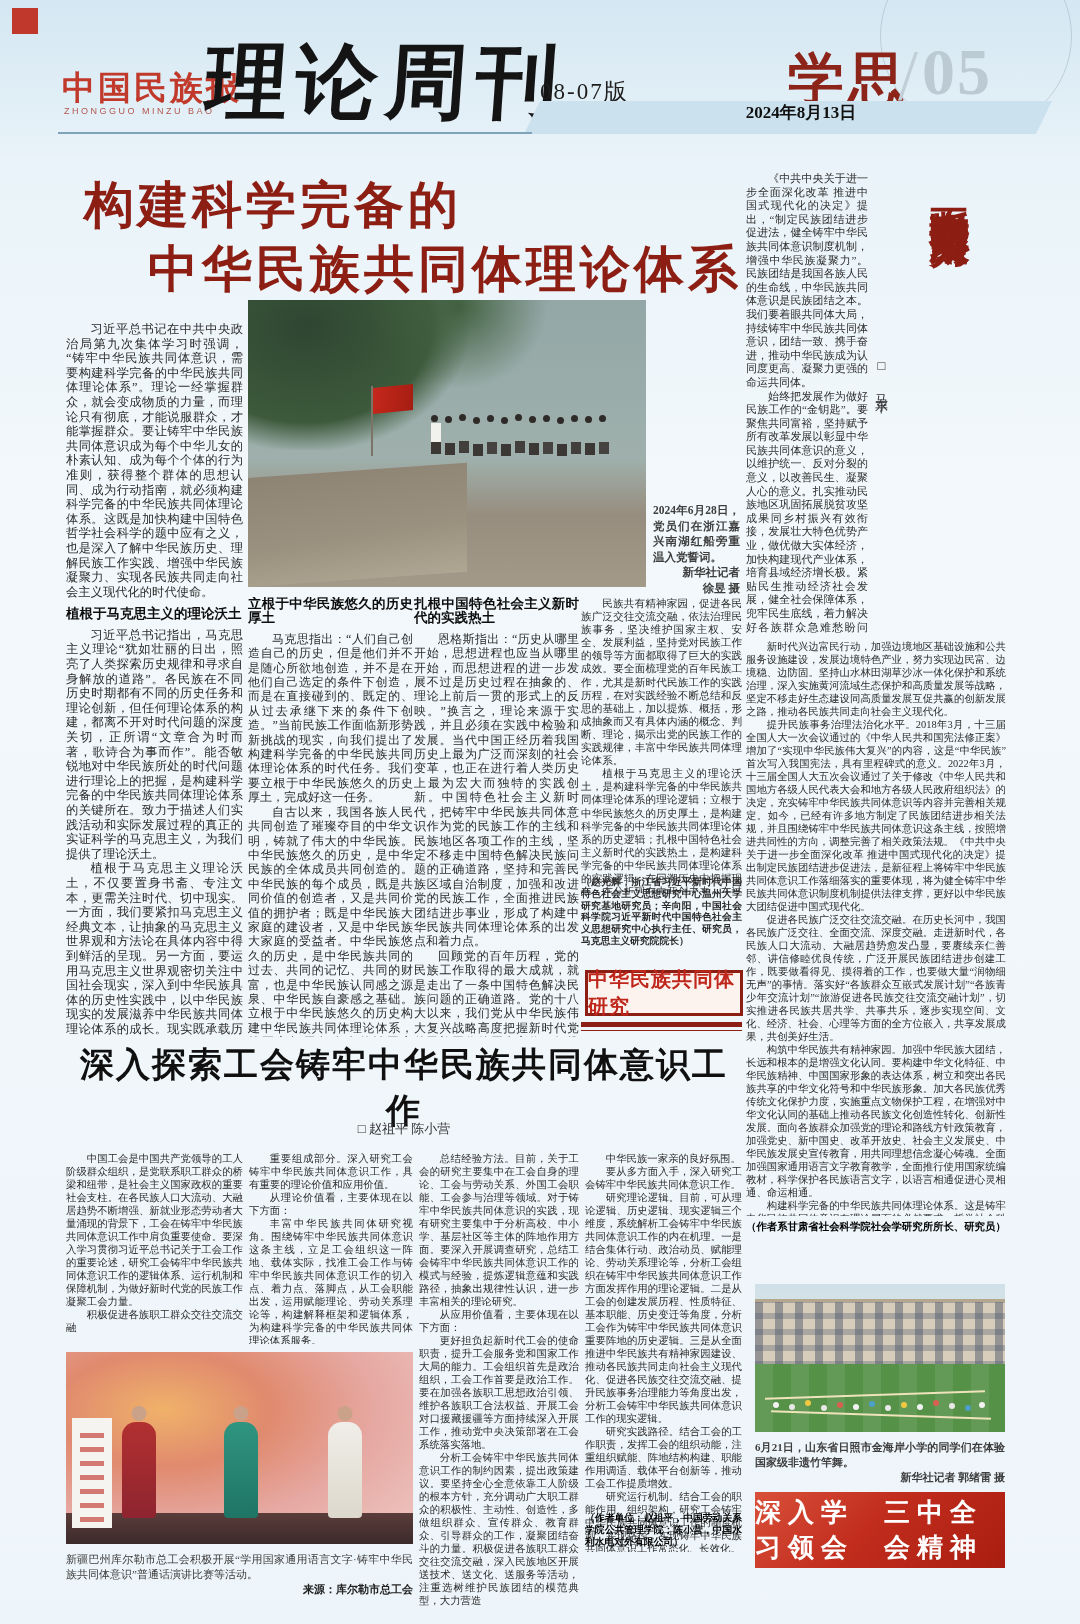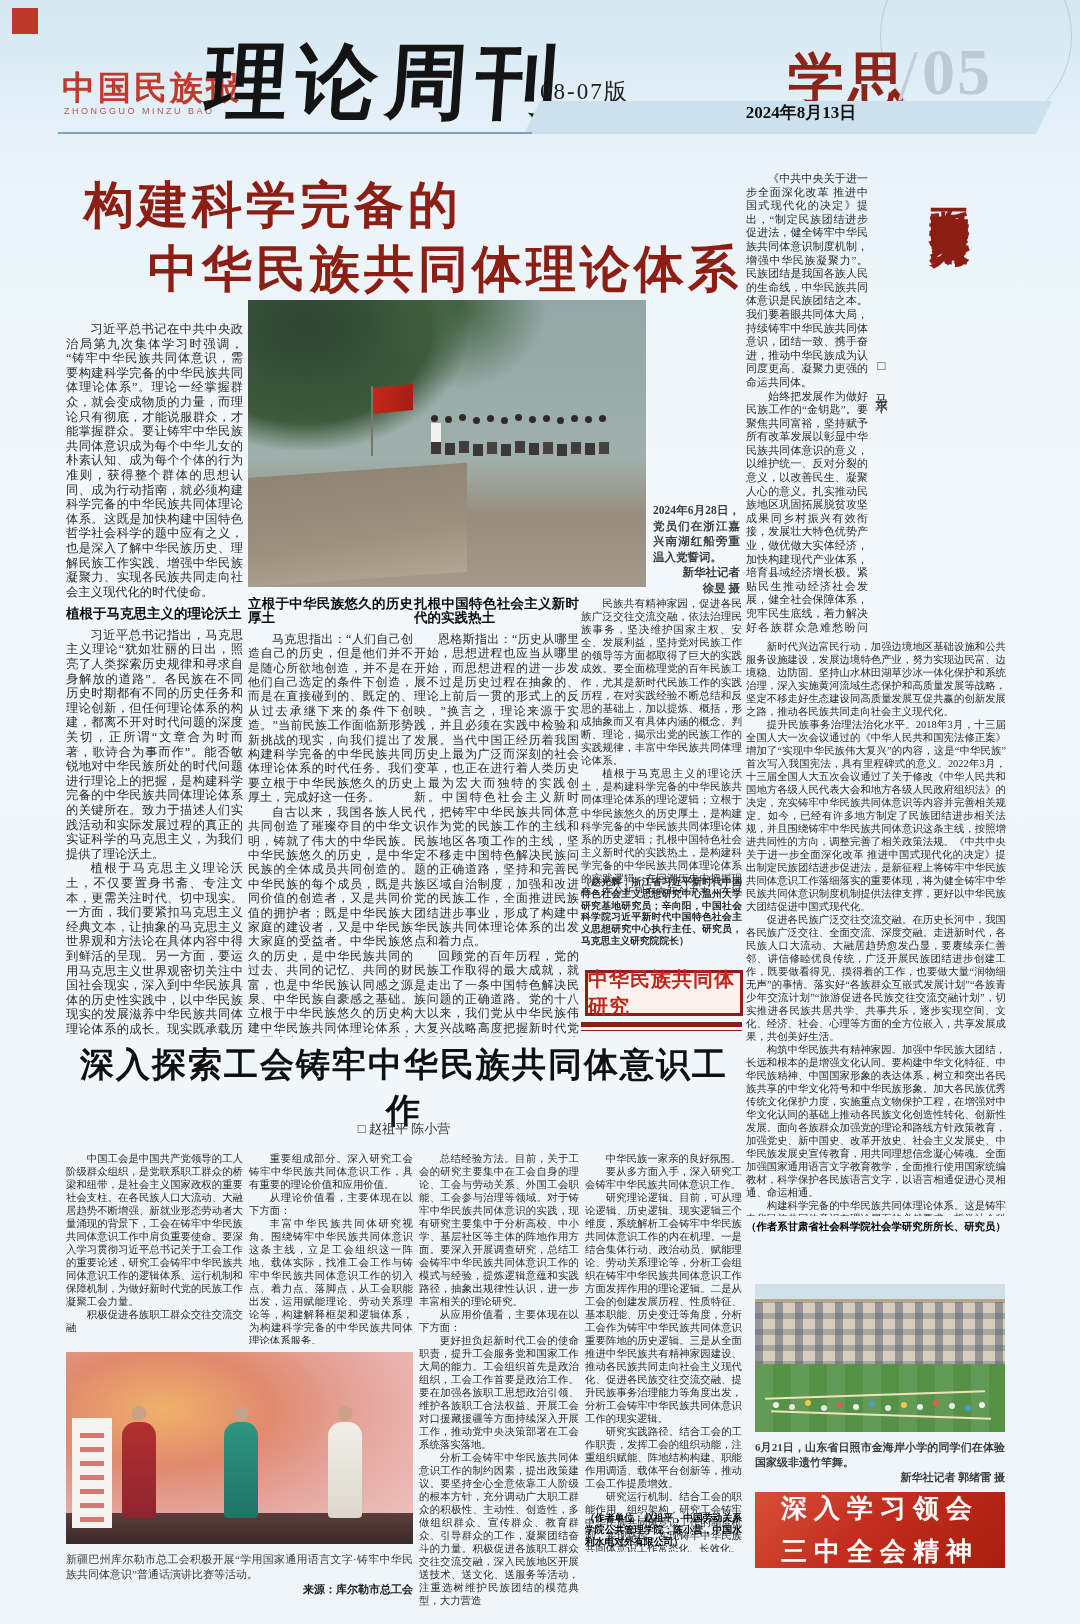--- a/index.html
+++ b/index.html
@@ -74,21 +74,21 @@
   .school-kids{position:absolute;left:18px;bottom:24px;width:6px;height:6px;border-radius:50%;background:#f2f2f2;
     box-shadow:16px 2px 0 #e8e8e8,32px -2px 0 #f2c744,48px 3px 0 #e8e8e8,64px 0 0 #d95f4e,80px 2px 0 #f2f2f2,96px -1px 0 #4aa0c8,112px 3px 0 #e8e8e8,128px 0 0 #f2c744,144px 2px 0 #f2f2f2,160px -2px 0 #d95f4e,176px 1px 0 #e8e8e8,192px 3px 0 #4aa0c8,206px 0 0 #f2f2f2;}
   .school-pole1,.school-pole2{position:absolute;height:2px;background:#efe3bc;}
   .school-pole1{left:10px;bottom:36px;width:220px;transform:rotate(-2deg);}
   .school-pole2{left:16px;bottom:16px;width:220px;transform:rotate(2deg);}
   .school-caption{left:755px;top:1440px;width:250px;font-size:11px;line-height:15px;color:#3d3d3d;font-weight:bold;text-align:justify;}
   .school-caption .r{display:block;text-align:right;}
   
   .slogan-box{left:755px;top:1492px;width:250px;height:76px;
     background:linear-gradient(135deg,#d8503a 0%,#c22d1d 45%,#a81d10 100%);
-    display:flex;flex-direction:column;align-items:center;justify-content:center;gap:8px;}
+    display:flex;flex-direction:row;align-items:center;justify-content:center;gap:8px;}
   .slogan-box span{color:#fff;font-size:26px;font-weight:900;letter-spacing:7px;}
   
   .b-headline{left:66px;top:1042px;width:676px;text-align:center;font-size:34px;font-weight:900;color:#101010;letter-spacing:2px;}
   .b-byline{left:66px;top:1120px;width:676px;text-align:center;font-size:13px;color:#333;}
   .b-col1{left:66px;top:1152px;width:177px;height:192px;font-size:10.4px;line-height:13px;}
   .b-col2{left:249px;top:1152px;width:164px;height:192px;font-size:10.4px;line-height:13px;}
   .b-col3{left:419px;top:1152px;width:160px;height:468px;font-size:10.4px;line-height:13px;}
   .b-col4{left:585px;top:1152px;width:157px;height:400px;font-size:10.4px;line-height:13px;}
   .b-credit{left:585px;top:1512px;width:157px;height:62px;font-size:9.8px;line-height:12px;font-weight:bold;text-align:justify;}
   

